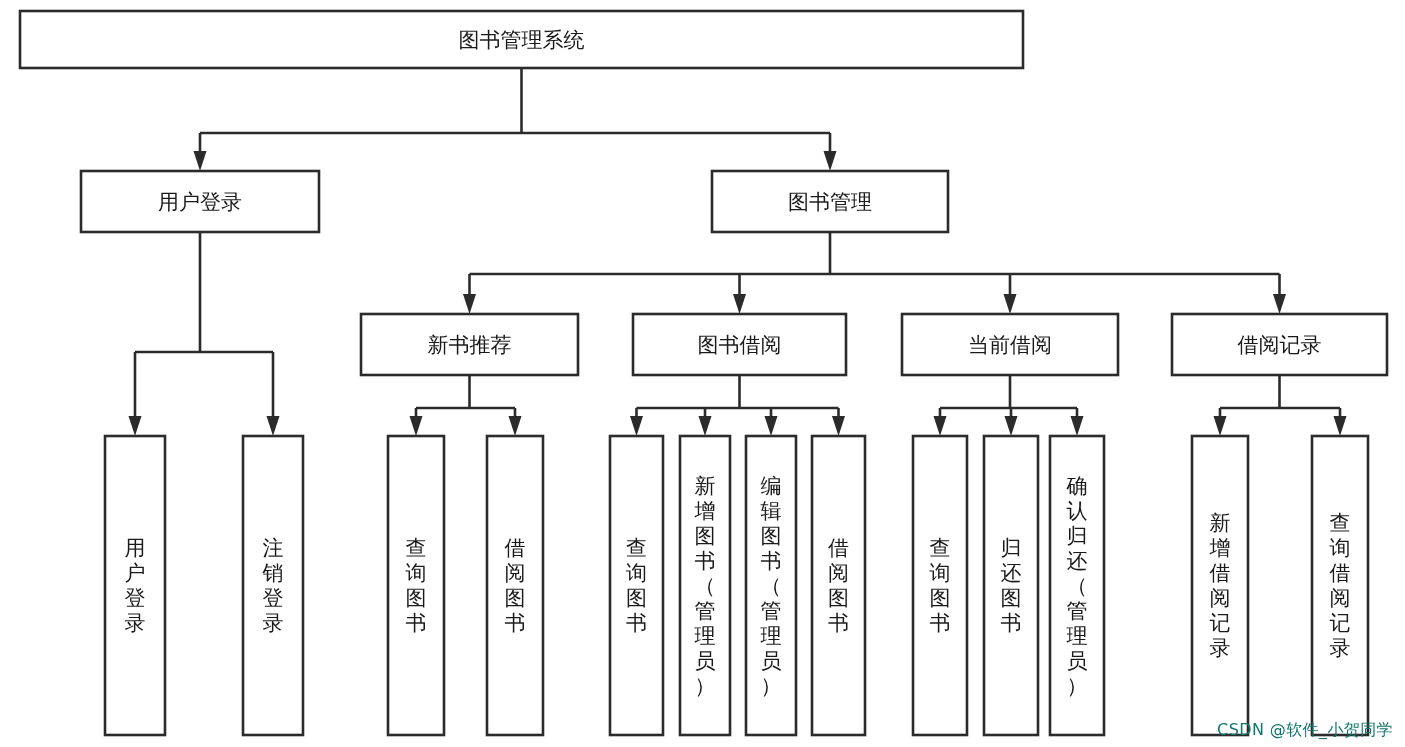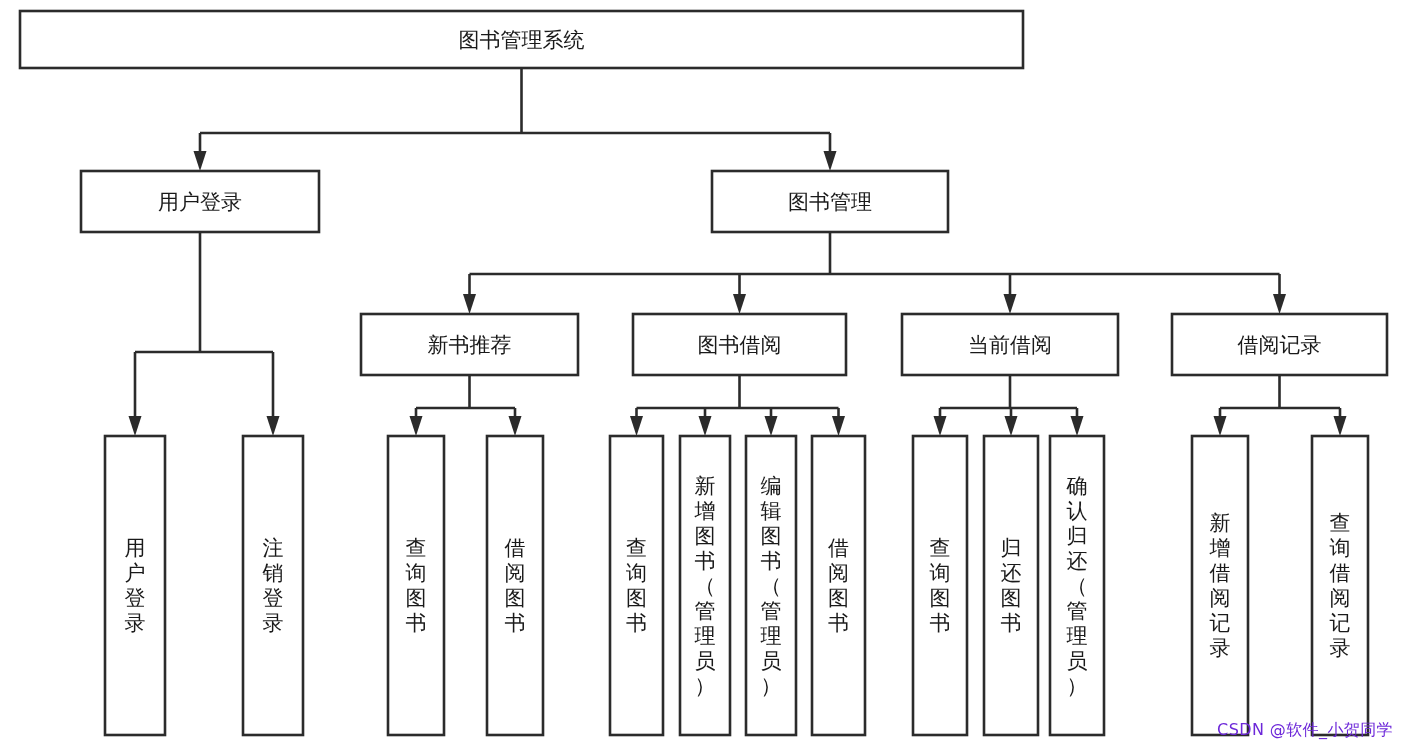--- a/index.html
+++ b/index.html
@@ -53,21 +53,21 @@
     fill: #1a1a1a;
     font-size: 21px;
     text-anchor: middle;
   }
   .watermark {
     position: absolute;
     right: 12px;
     bottom: 6px;
     font-family: "DejaVu Sans", "Liberation Sans", sans-serif;
     font-size: 16px;
-    color: #6d28d9;
+    color: #0f766e;
     letter-spacing: 0.4px;
     white-space: nowrap;
     pointer-events: none;
   }
 </style>
 </head>
 <body>
 
 <div id="diagram-root">
   <svg class="flow" viewBox="0 0 1405 747">

